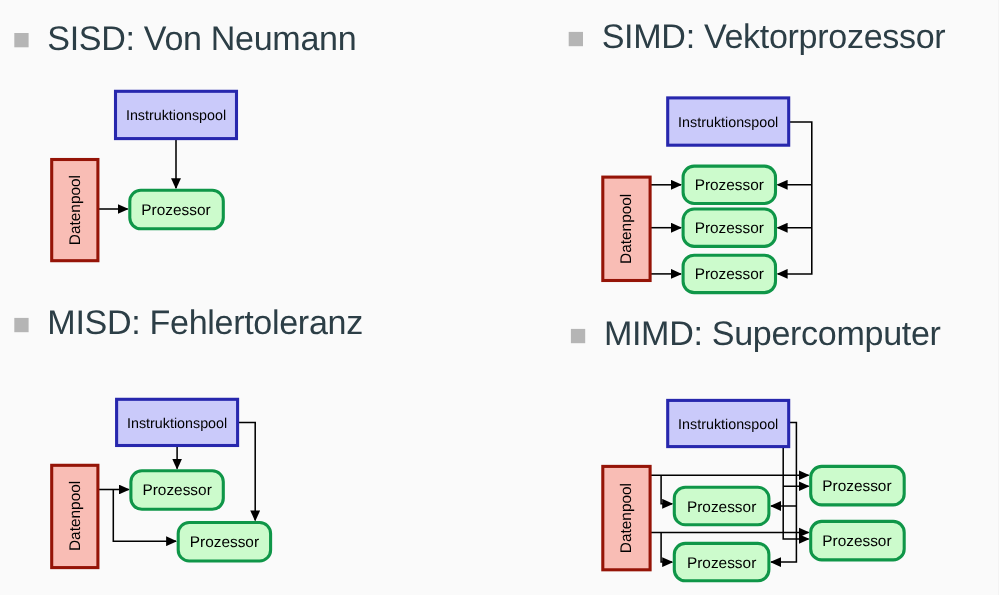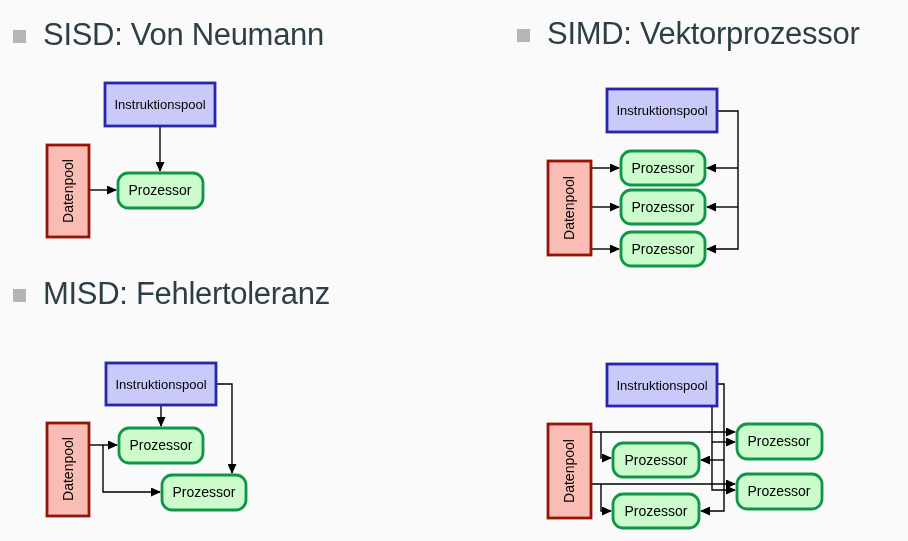--- a/index.html
+++ b/index.html
@@ -38,20 +38,24 @@
     <span class="bullet"></span>
     <span>SISD: Von Neumann</span>
   </div>
   <div class="heading" id="h-simd">
     <span class="bullet"></span>
     <span>SIMD: Vektorprozessor</span>
   </div>
   <div class="heading" id="h-misd">
     <span class="bullet"></span>
     <span>MISD: Fehlertoleranz</span>
+  </div>
+  <div class="heading" id="h-mimd">
+    <span class="bullet"></span>
+    <span>MIMD: Supercomputer</span>
   </div>
 
   <svg class="canvas" width="908" height="541" viewBox="0 0 908 541">
     <defs>
       <marker id="arrowhead" markerUnits="userSpaceOnUse" markerWidth="10" markerHeight="9" refX="9" refY="4.5" orient="auto">
         <path d="M0,0 L10,4.5 L0,9 Z" fill="#000"></path>
       </marker>
     </defs>
 
     <g>

